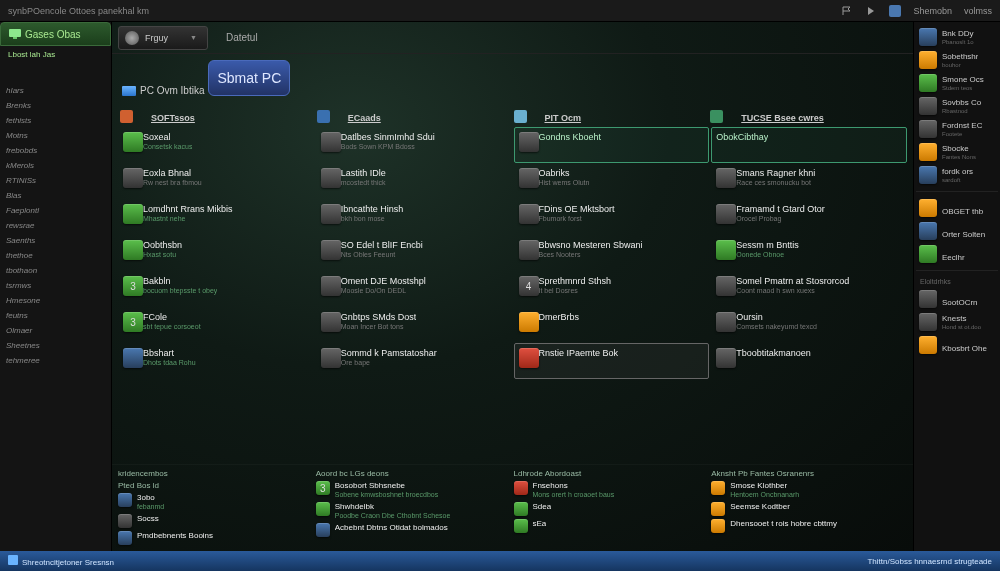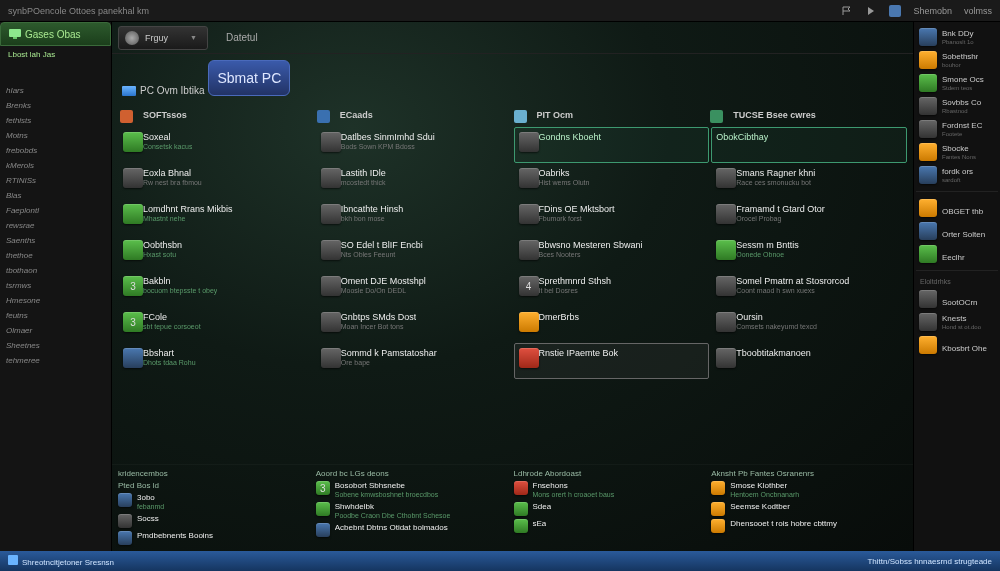--- a/index.html
+++ b/index.html
@@ -18,21 +18,21 @@
 .main { flex: 1; background: radial-gradient(ellipse at 30% 20%, #1e3228 0%, #0f1a15 40%, #080c0a 100%); display: flex; flex-direction: column; border-right: 1px solid #000; }
 .hdr { height: 32px; display: flex; align-items: center; padding: 0 6px; gap: 10px; border-bottom: 1px solid #222; }
 .dd { background: linear-gradient(#333,#1a1a1a); border: 1px solid #444; border-radius: 3px; padding: 4px 10px 4px 6px; display: flex; align-items: center; gap: 6px; font-size: 9px; color: #ccc; }
 .dd .ci { width: 14px; height: 14px; border-radius: 50%; background: radial-gradient(#aaa,#555); }
 .dd .chev { font-size: 7px; color: #888; margin-left: 16px; }
 .hdr-tab { font-size: 10px; color: #aaa; padding: 4px 8px; }
 .crumb { display: flex; align-items: flex-end; gap: 4px; padding: 6px 10px; font-size: 10px; color: #ccc; }
 .crumb .pill { background: linear-gradient(#3a5aaa,#223366); border: 1px solid #4a6abb; border-radius: 6px; padding: 9px 8px; font-size: 14px; color: #dde6ff; }
 .crumb .pc { width: 14px; height: 10px; background: linear-gradient(#6ab4ff,#2a74cc); border-radius: 1px; }
 .cols { display: flex; padding: 8px 8px 2px 8px; gap: 2px; }
-.col { flex: 1; display: flex; align-items: flex-start; gap: 10px; font-size: 9px; color: #ccc; font-weight: 600; }
+.col { flex: 1; display: flex; align-items: flex-end; gap: 18px; font-size: 9px; color: #ccc; font-weight: 600; text-decoration: underline; }
 .col .hi { width: 13px; height: 13px; border-radius: 2px; }
 .grid { flex: 1; display: flex; flex-direction: column; padding: 2px 6px; overflow: hidden; }
 .row { display: flex; gap: 2px; min-height: 36px; }
 .cell { flex: 1; display: flex; align-items: flex-start; gap: 0; padding: 4px 4px; border: 1px solid transparent; border-radius: 2px; }
 .cell.hlg { border: 1px solid #3d9970; background: rgba(60,150,110,.08); }
 .cell.hlb { border: 1px solid #666; background: rgba(80,80,80,.18); }
 .ic { width: 20px; height: 20px; border-radius: 3px; flex-shrink: 0; display: flex; align-items: center; justify-content: center; font-size: 10px; color: #ddd; box-shadow: inset 0 1px 0 rgba(255,255,255,.15), 0 1px 2px rgba(0,0,0,.6); }
 .ic.g { background: linear-gradient(#5bbf4c,#2f7a24); }
 .ic.b { background: linear-gradient(#4a78b0,#283f5c); }
 .ic.gy { background: linear-gradient(#666,#333); }

